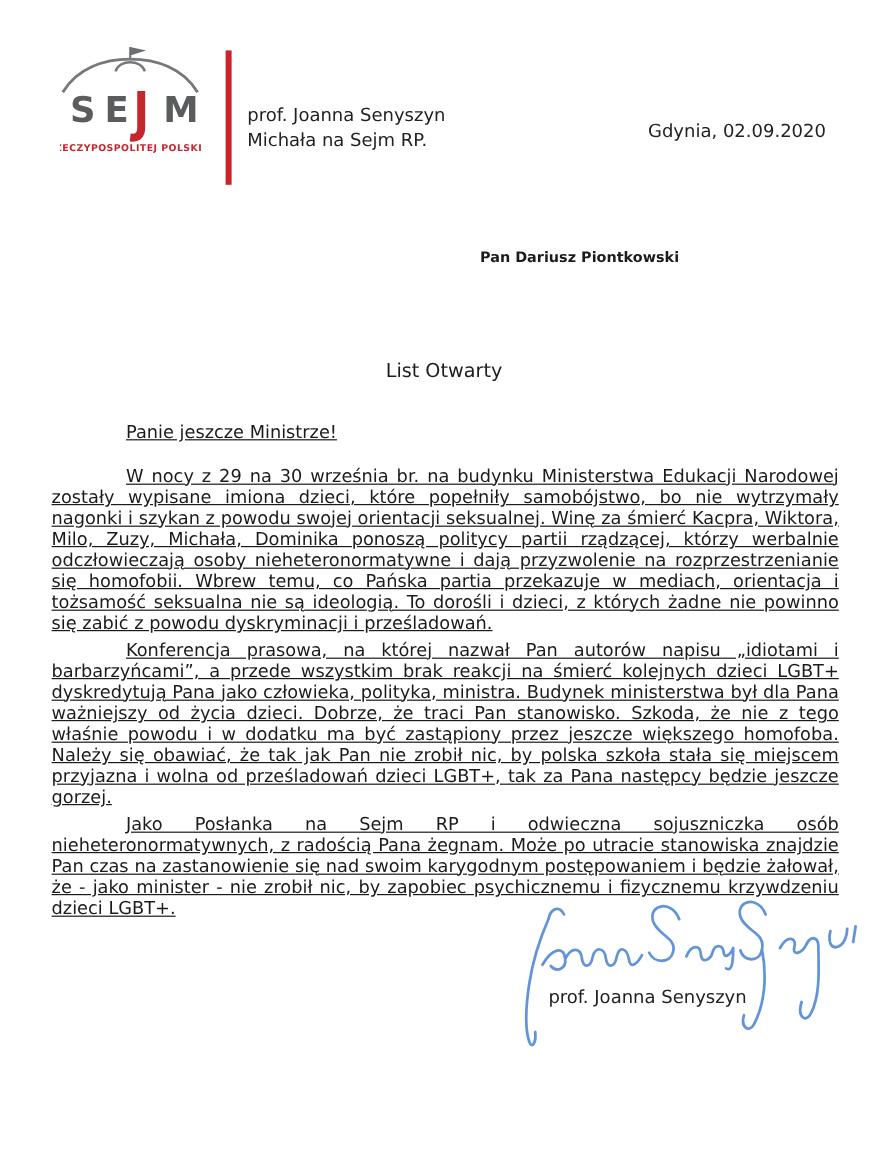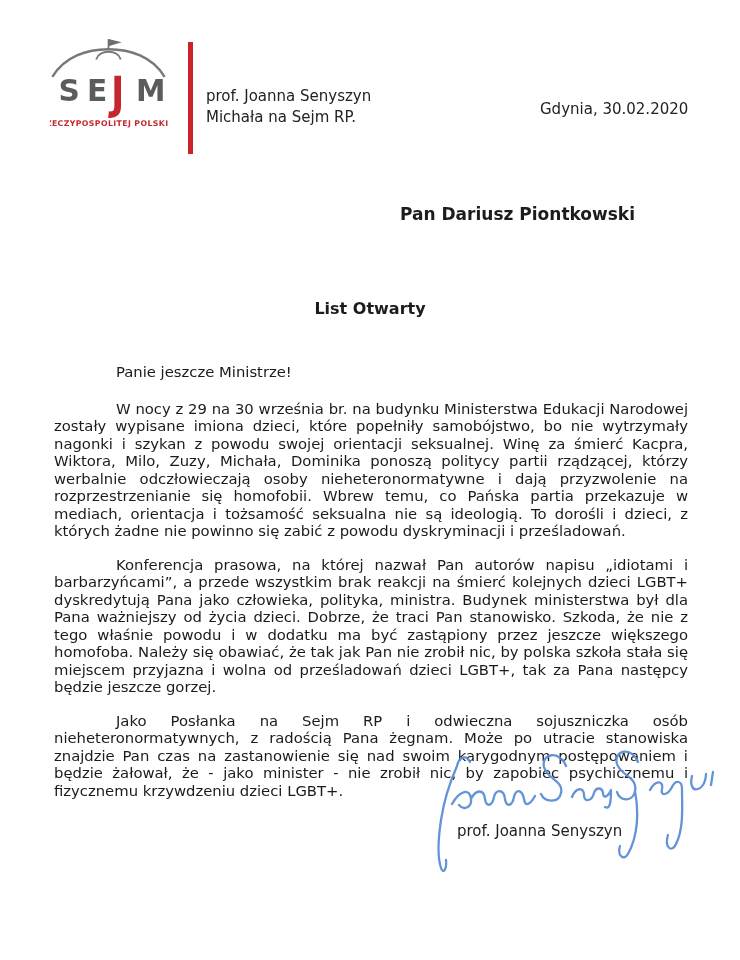--- a/index.html
+++ b/index.html
@@ -44,51 +44,52 @@
     font-size: 15px;
     color: #222222;
     white-space: nowrap;
   }
 
   
   .recipient {
     position: absolute;
     left: 400px;
     top: 204px;
-    font-size: 17px;
+    font-size: 12px;
     font-weight: bold;
     line-height: 20px;
     white-space: nowrap;
   }
 
   
   .letter-title {
     position: absolute;
     left: 0;
     top: 299px;
     width: 740px;
     text-align: center;
     font-size: 16px;
-    font-weight: bold;
+    font-weight: normal;
   }
 
   
   .letter-body {
     position: absolute;
     left: 38px;
     top: 347px;
     width: 666px;
     font-size: 14.8px;
     line-height: 17.5px;
     text-align: justify;
     color: #1b1b1b;
   }
   .letter-body p {
-    margin: 16px;
+    margin: 5px;
     text-indent: 62px;
+    text-decoration: underline;
   }
   .letter-body p.salutation {
     margin-bottom: 19px;
     text-align: left;
   }
 
   
   .signature-svg {
     position: absolute;
     left: 428px;
@@ -130,21 +131,21 @@
     <text x="57" y="88" text-anchor="middle" font-family="DejaVu Sans, sans-serif" font-size="7.6" font-weight="bold" letter-spacing="0.4" fill="#c5272e">RZECZYPOSPOLITEJ POLSKIEJ</text>
   </svg>
 
   <div class="red-bar" style="background:#cc2229;"></div>
 
   <div class="sender">
     <div>prof. Joanna Senyszyn</div>
     <div>Michała na Sejm RP.</div>
   </div>
 
-  <div class="dateline">Gdynia, 30.02.2020</div>
+  <div class="dateline">Gdynia, 02.09.2020</div>
 
   <div class="recipient">
     <div>Pan Dariusz Piontkowski</div>
   </div>
 
   <div class="letter-title">List Otwarty</div>
 
   <div class="letter-body">
     <p class="salutation">Panie jeszcze Ministrze!</p>
     <p>W nocy z 29 na 30 września br. na budynku Ministerstwa Edukacji Narodowej zostały wypisane imiona dzieci, które popełniły samobójstwo, bo nie wytrzymały nagonki i szykan z powodu swojej orientacji seksualnej. Winę za śmierć Kacpra, Wiktora, Milo, Zuzy, Michała, Dominika ponoszą politycy partii rządzącej, którzy werbalnie odczłowieczają osoby nieheteronormatywne i dają przyzwolenie na rozprzestrzenianie się homofobii. Wbrew temu, co Pańska partia przekazuje w mediach, orientacja i tożsamość seksualna nie są ideologią. To dorośli i dzieci, z których żadne nie powinno się zabić z powodu dyskryminacji i prześladowań.</p>

